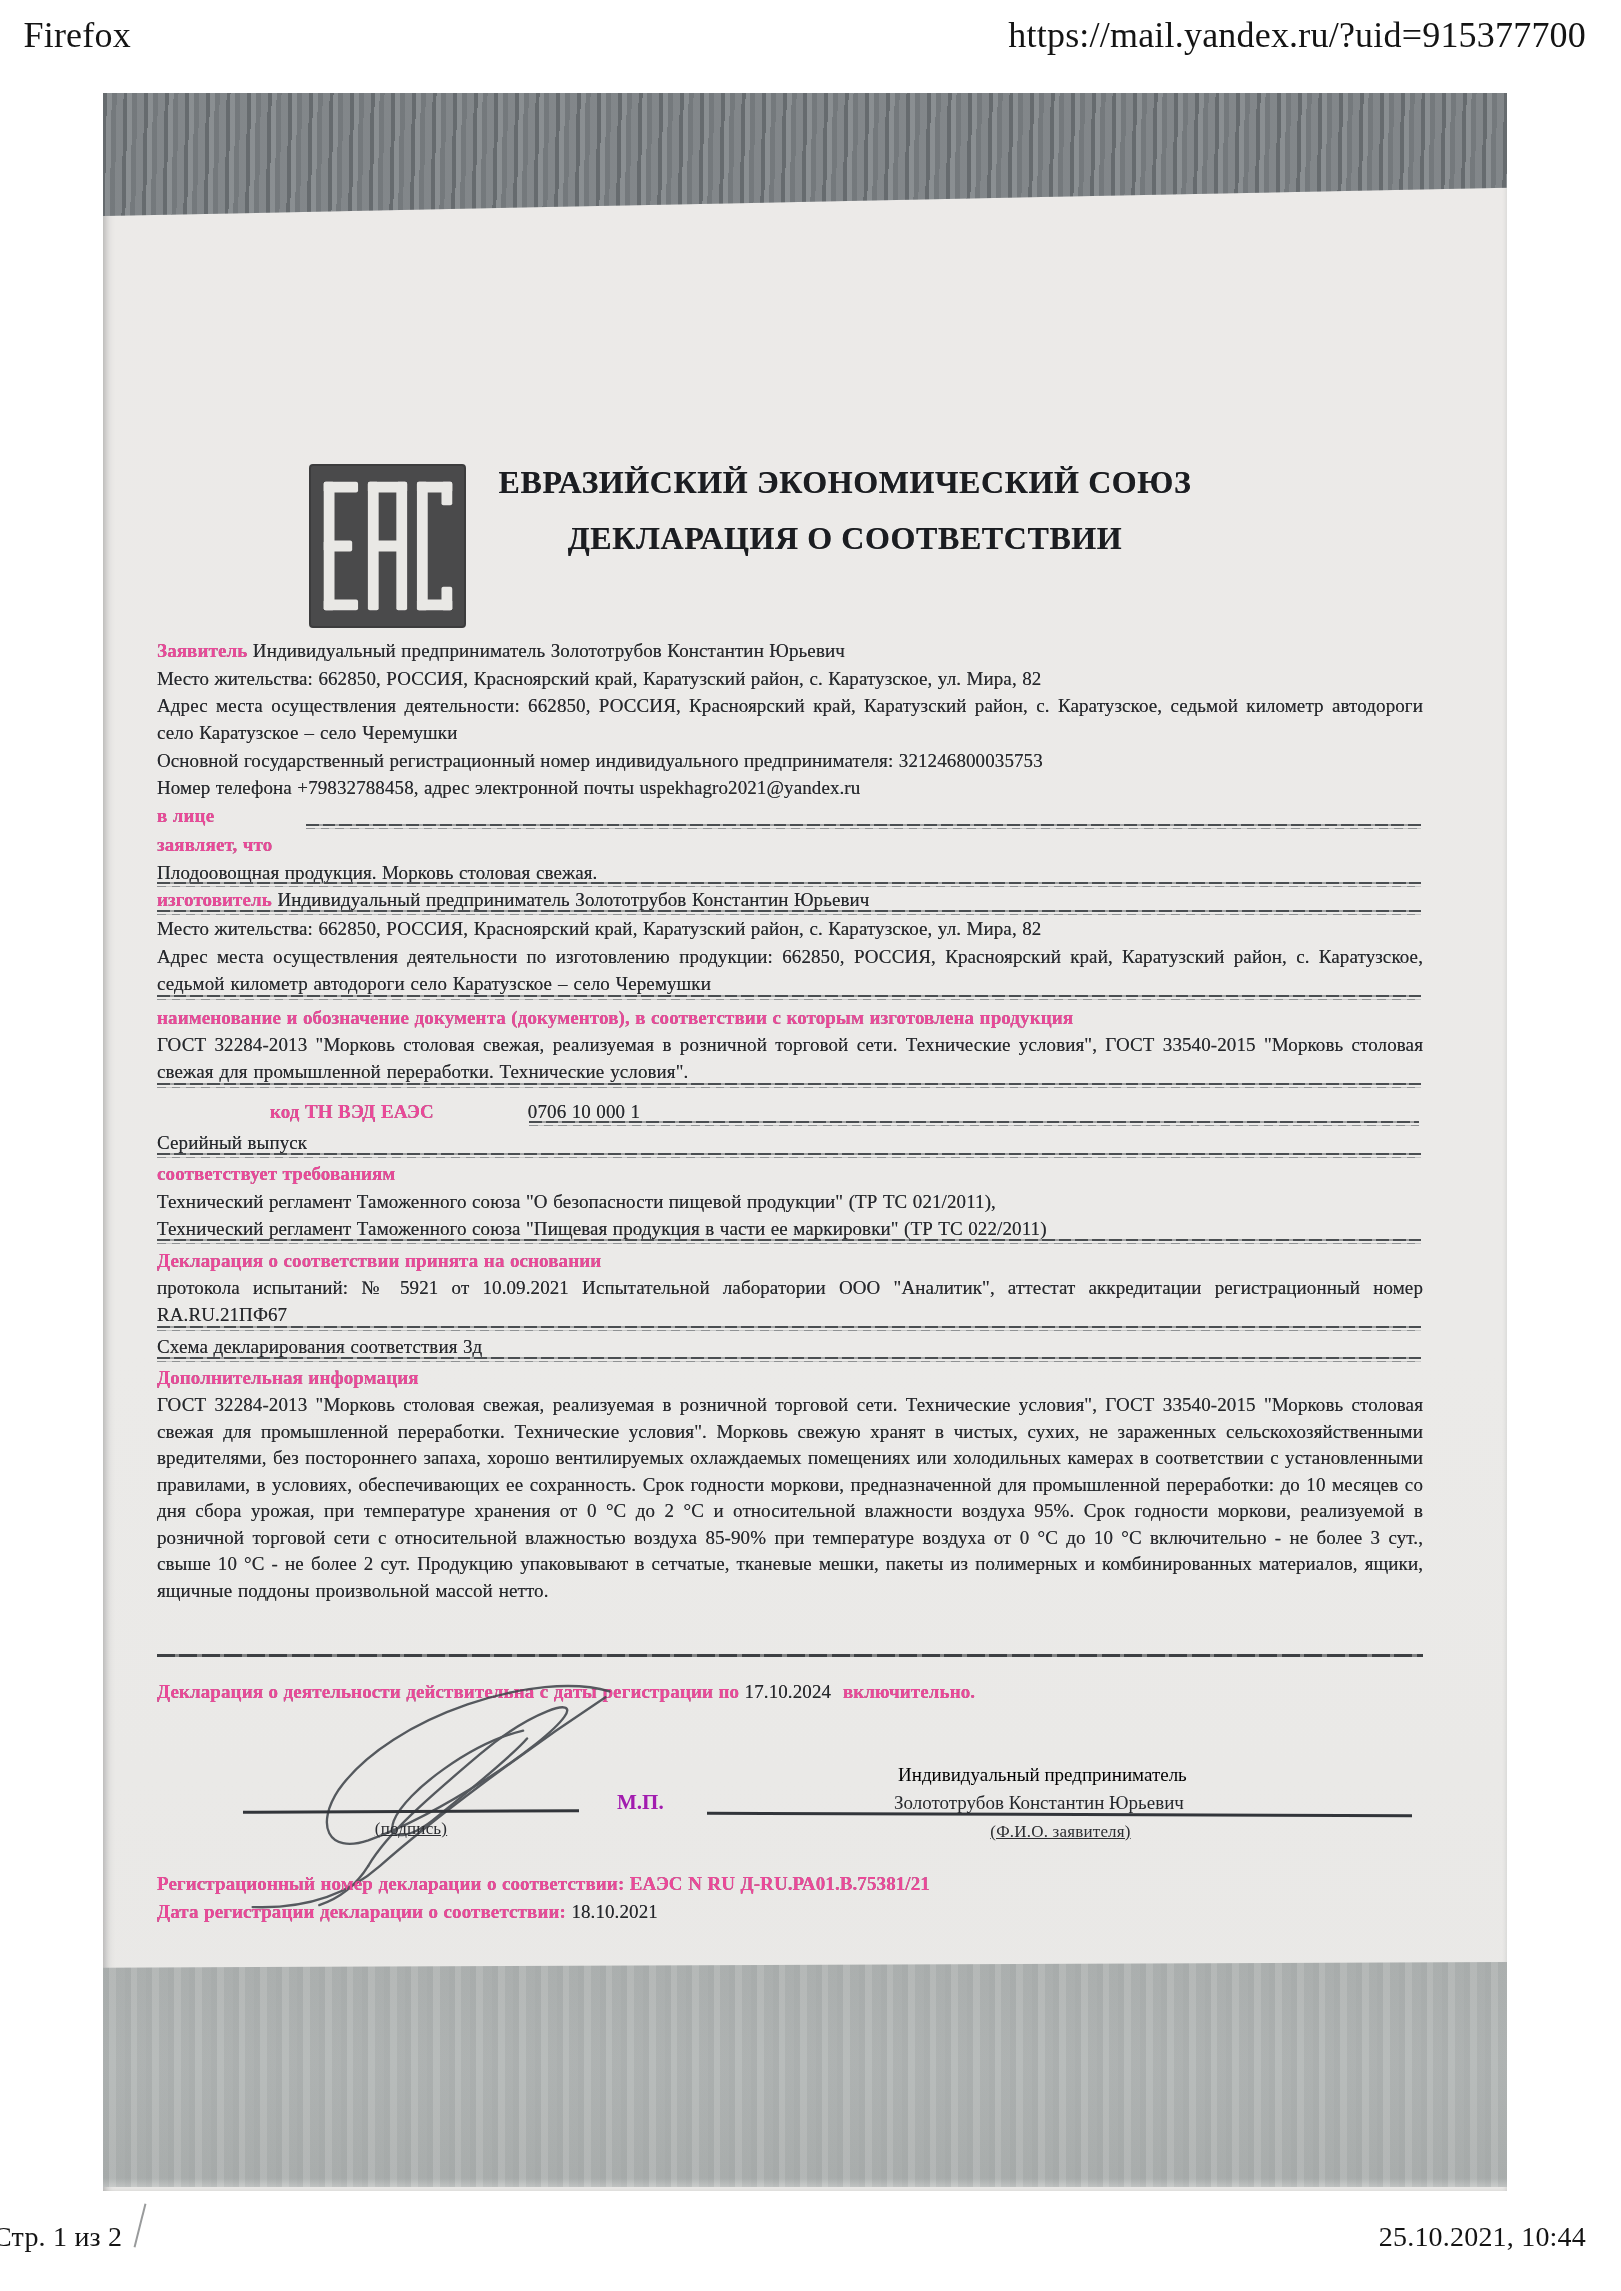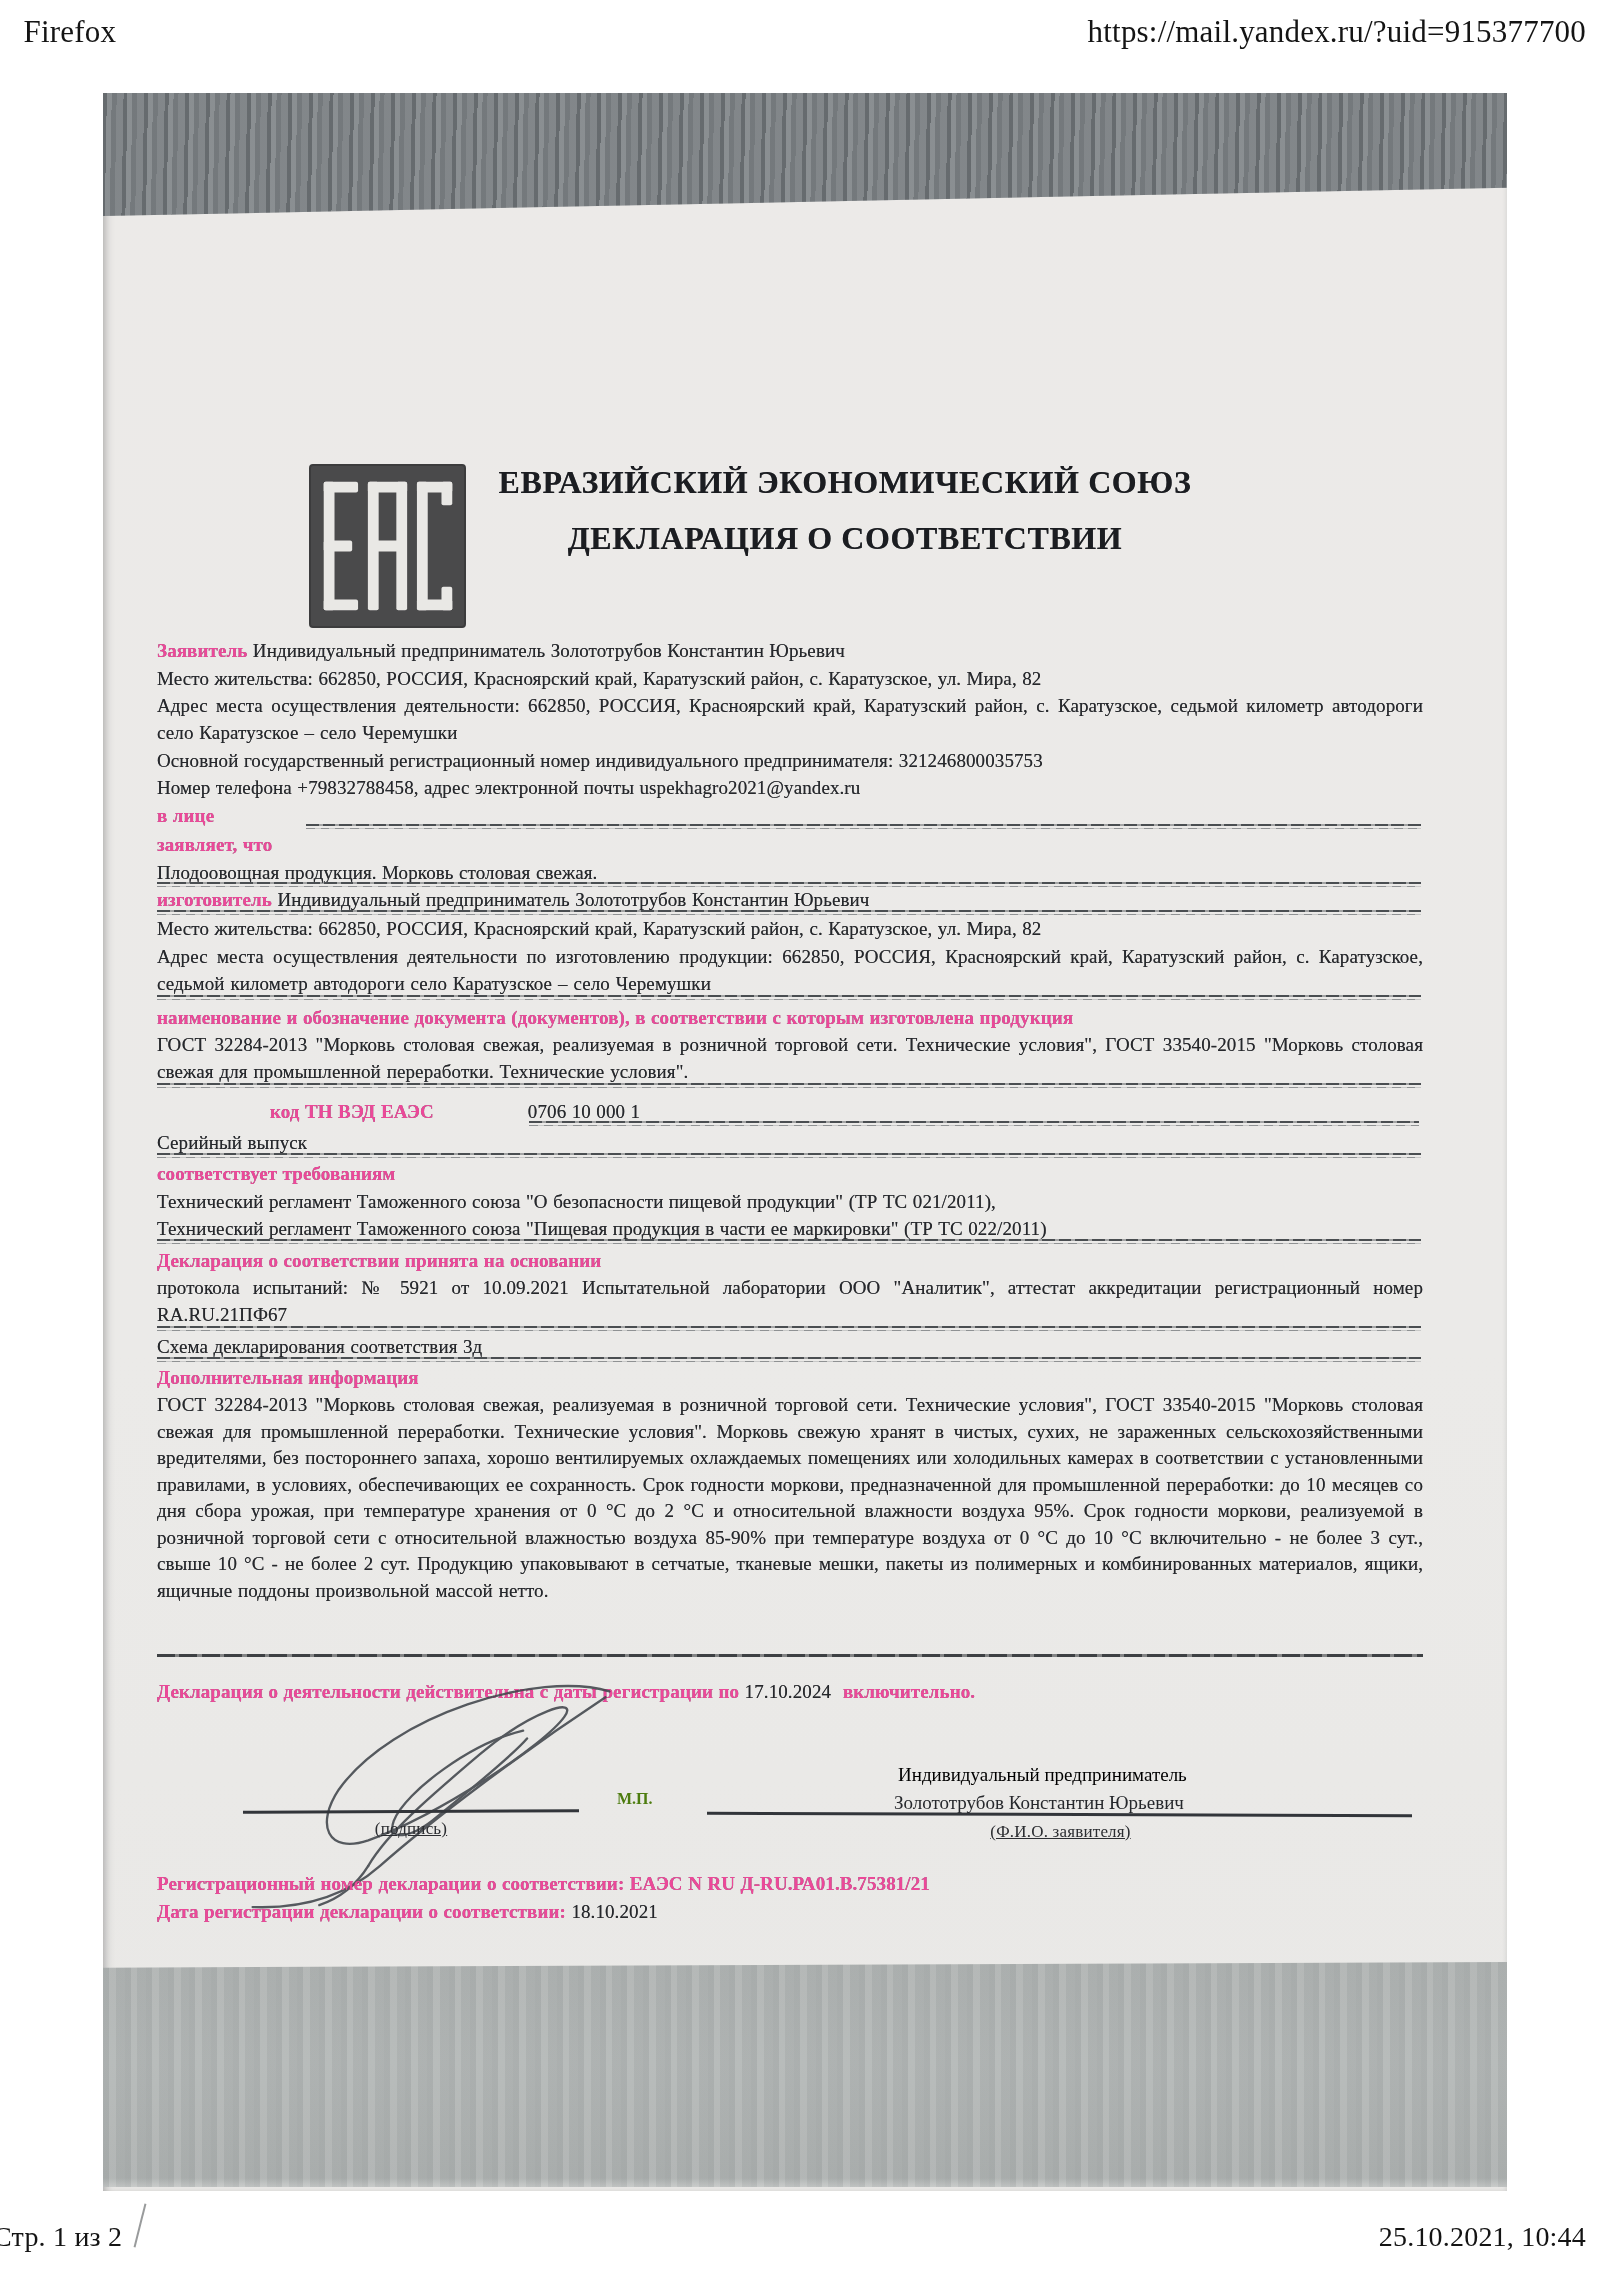--- a/index.html
+++ b/index.html
@@ -4,21 +4,21 @@
 <style>
   html,body{margin:0;padding:0;}
   body{
     width:1621px;height:2292px;position:relative;overflow:hidden;
     background:#ffffff;
     font-family:"Liberation Serif","DejaVu Serif",serif;
     color:#26282c;
   }
   .abs{position:absolute;}
   
-  .chrome{font-size:31px;color:#141414;letter-spacing:0.2px;}
+  .chrome{font-size:36px;color:#141414;letter-spacing:0.2px;}
   
   .page{
     left:103px;top:93px;width:1404px;height:2098px;
     background:linear-gradient(180deg,#eceae8 0%,#ebeae8 60%,#e9e8e6 100%);
     box-shadow:inset 6.9px 0 8.8px -4.9px rgba(90,92,94,.45), inset -2.9px 0 4.9px -2.9px rgba(120,122,124,.25);
   }
   .band-top{
     left:0;top:0;width:100%;height:123px;
     background:
       repeating-linear-gradient(91deg, rgba(52,58,62,.38) 0 3.9px, rgba(150,156,159,.30) 3.9px 8.8px, rgba(84,90,94,.34) 8.8px 13.7px, rgba(120,126,130,.22) 13.7px 20.6px),
@@ -140,21 +140,21 @@
     <path d="M 392 28 C 320 6, 170 52, 116 128 C 92 164, 104 194, 146 180 C 222 152, 326 82, 346 54 C 362 32, 312 48, 260 92 C 208 136, 166 172, 146 206"></path>
     <path d="M 304 68 C 252 80, 184 130, 172 160 C 164 182, 190 178, 216 156 C 258 122, 296 90, 308 76"></path>
     <path d="M 388 34 C 300 92, 210 160, 158 206 C 124 236, 80 250, 28 248"></path>
     <path d="M 146 206 C 136 222, 120 238, 96 246"></path>
   </g>
 </svg>
 
 <div class="sigline" style="top:1810px;left:243px;width:336px;transform:rotate(-.25deg);"></div>
 <div class="caption" style="top:1819px;left:323px;width:176px;">(подпись)</div>
 
-<div class="abs" style="left:617px;top:1790px;font-size:16px;font-weight:600;color:#4d7c0f;">М.П.</div>
+<div class="abs" style="left:617px;top:1790px;font-size:21px;font-weight:600;color:#a21caf;">М.П.</div>
 
 <div class="abs" style="left:898px;top:1764px;font-size:19px;color:#000000;">Индивидуальный предприниматель</div>
 <div class="abs" style="left:894px;top:1792px;font-size:19px;color:#26282c;">Золототрубов Константин Юрьевич</div>
 <div class="sigline" style="top:1813px;left:707px;width:705px;transform:rotate(.2deg);"></div>
 <div class="caption" style="top:1822px;left:938px;width:245px;">(Ф.И.О. заявителя)</div>
 
 <div class="line b" style="top:1870px;"><span>Регистрационный номер декларации о соответствии:</span> <span>ЕАЭС N RU Д-RU.РА01.В.75381/21</span></div>
 <div class="line" style="top:1898px;"><span class="b">Дата регистрации декларации о соответствии:</span> <span>18.10.2021</span></div>
 
 <div class="abs chrome" style="left:-6.9px;top:2221px;font-size:28px;">Стр. 1 из 2</div>

